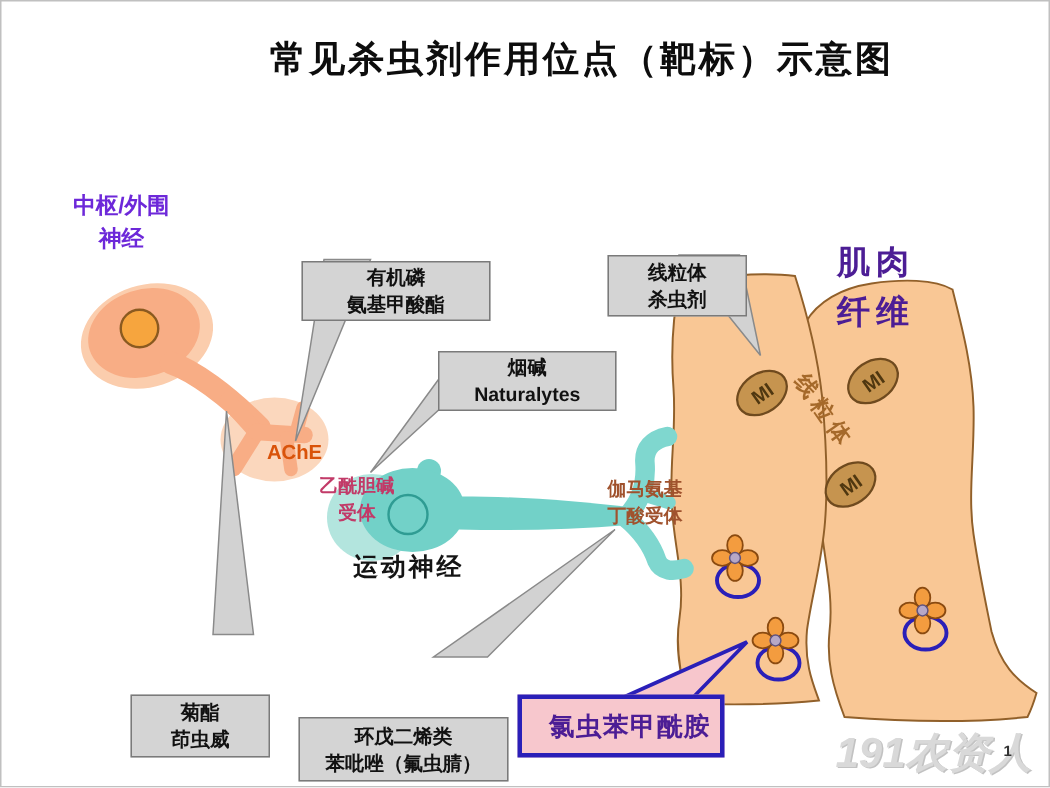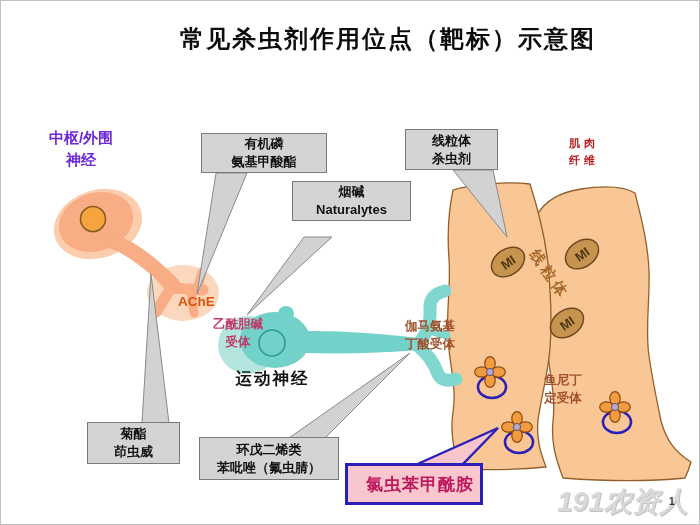--- a/index.html
+++ b/index.html
@@ -6,38 +6,38 @@
   .stage { position:relative; width:700px; height:525px; background:#ffffff; overflow:hidden;
            box-sizing:border-box; border:1px solid #c0c0c0; }
   .art { position:absolute; left:0; top:0; width:700px; height:525px; }
 
   .title { position:absolute; left:0; top:22px; width:100%; text-align:center;
            font-size:24px; font-weight:bold; color:#0d0d0d; letter-spacing:2px;margin-left:38px; }
 
   .gbox { position:absolute; background:#d4d4d4; border:1.5px solid #7a7a7a;
           display:flex; flex-direction:column; align-items:center; justify-content:center;
           font-size:13px; font-weight:bold; color:#111; line-height:1.35; text-align:center;
-          box-sizing:border-box; }
+          box-sizing:border-box;margin-top:41px; }
   .gbox span { display:block; }
 
   .pinkbox { position:absolute; background:#f7c7cd; border:3px solid #2a1fb8;
              display:flex; align-items:center; justify-content:center;
-             font-size:17px; font-weight:bold; color:#be185d; letter-spacing:1px;
+             font-size:17px; font-weight:bold; color:#4c1d95; letter-spacing:1px;
              box-sizing:border-box;padding-left:12px; }
 
   .lbl { position:absolute; font-weight:bold; text-align:center; line-height:1.45; }
   .lbl span { display:block; }
 
   .lbl-central   { left:34px;  top:126px; width:92px; font-size:15px;  color:#6d28d9; }
   .lbl-sodium    { left:124px; top:233px; width:60px; font-size:13px;  color:#b05a10; }
   .lbl-ache      { left:177px; top:291px; width:50px; font-size:13.5px; color:#d9530a; text-align:left; }
   .lbl-achr      { left:204px; top:314px; width:66px; font-size:12.5px; color:#c23a68; }
   .lbl-motor     { left:224px; top:366px; width:95px; font-size:16.5px; color:#141414; letter-spacing:2px; }
   .lbl-gaba      { left:396px; top:316px; width:66px; font-size:12.5px; color:#a0522d; }
-  .lbl-muscle    { left:552px; top:134px; width:62px; font-size:11px; color:#b91c1c; letter-spacing:4px; line-height:1.5; }
+  .lbl-muscle    { left:552px; top:157px; width:62px; font-size:22px; color:#4c1d95; letter-spacing:4px; line-height:1.5; }
   .lbl-ryanodine { left:533px; top:370px; width:58px; font-size:12.5px; color:#a0522d; }
 
   .watermark { position:absolute; left:556px; top:482px; width:150px;
                font-size:28px; font-weight:bold; font-style:italic;
                color:#d9d9d9; text-shadow:1px 1px 0 #c2c2c2; letter-spacing:0; }
   .pagenum { position:absolute; left:668px; top:495px; font-size:10px; font-weight:bold;
              font-style:normal; color:#333; }
 </style>
 </head>
 <body>
@@ -130,21 +130,21 @@
 
     <polygon points="412,465 460,465 497,427" fill="#f7c6cc" stroke="#2a1fb8" stroke-width="2.4"></polygon>
   </svg>
 
   <div class="title">常见杀虫剂作用位点（靶标）示意图</div>
 
   <div class="gbox" style="left:200px; top:132px; width:126px; height:40px;">
     <span>有机磷</span>
     <span>氨基甲酸酯</span>
   </div>
-  <div class="gbox" style="left:291px; top:180px; width:119px; height:40px;">
+  <div class="gbox" style="left:291px; top:192px; width:119px; height:40px;">
     <span>烟碱</span>
     <span>Naturalytes</span>
   </div>
   <div class="gbox" style="left:404px; top:128px; width:93px; height:41px;">
     <span>线粒体</span>
     <span>杀虫剂</span>
   </div>
   <div class="gbox" style="left:198px; top:436px; width:140px; height:43px;">
     <span>环戊二烯类</span>
     <span>苯吡唑（氟虫腈）</span>
@@ -169,21 +169,17 @@
   </div>
   <div class="lbl lbl-motor">运动神经</div>
   <div class="lbl lbl-gaba">
     <span>伽马氨基</span>
     <span>丁酸受体</span>
   </div>
   <div class="lbl lbl-muscle">
     <span>肌肉</span>
     <span>纤维</span>
   </div>
-  <div class="lbl lbl-ryanodine">
-    <span>鱼尼丁</span>
-    <span>定受体</span>
-  </div>
 
   <div class="watermark">191农资人</div>
   <div class="pagenum">1</div>
 
 </div>
 
 </body></html>

